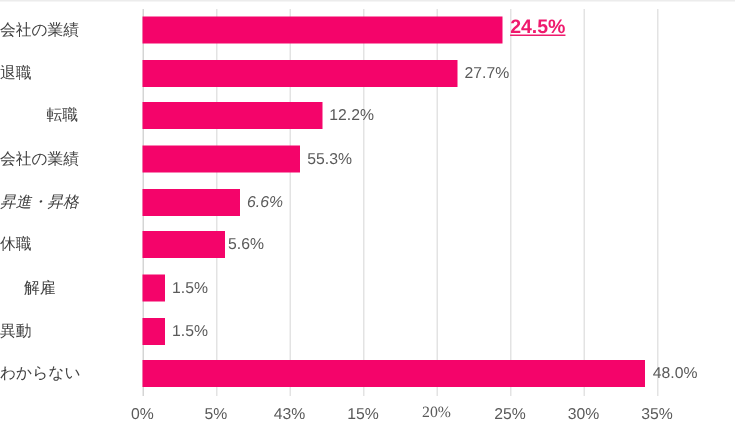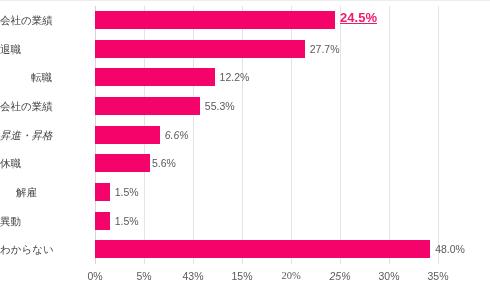--- a/index.html
+++ b/index.html
@@ -169,18 +169,18 @@
       </div>
   </div>
 
   <div id="x-axis-labels-wrap">
     <div id="x-axis-labels" style="position: absolute; left: 95px; top: 264px;">
         <span class="x-tick-label" style="left: 0px;">0%</span>
         <span class="x-tick-label" style="left: 49px;">5%</span>
         <span class="x-tick-label" style="left: 98px;">43%</span>
         <span class="x-tick-label" style="left: 147px;">15%</span>
         <span class="x-tick-label" style="left: 196px; font-family: Liberation Serif, serif;">20%</span>
-        <span class="x-tick-label" style="left: 245px; font-style: italic;">25%</span>
+        <span class="x-tick-label" style="left: 245px;">25%</span>
         <span class="x-tick-label" style="left: 294px;">30%</span>
         <span class="x-tick-label" style="left: 343px;">35%</span>
       </div>
   </div>
 </div>
 
 </body></html>

